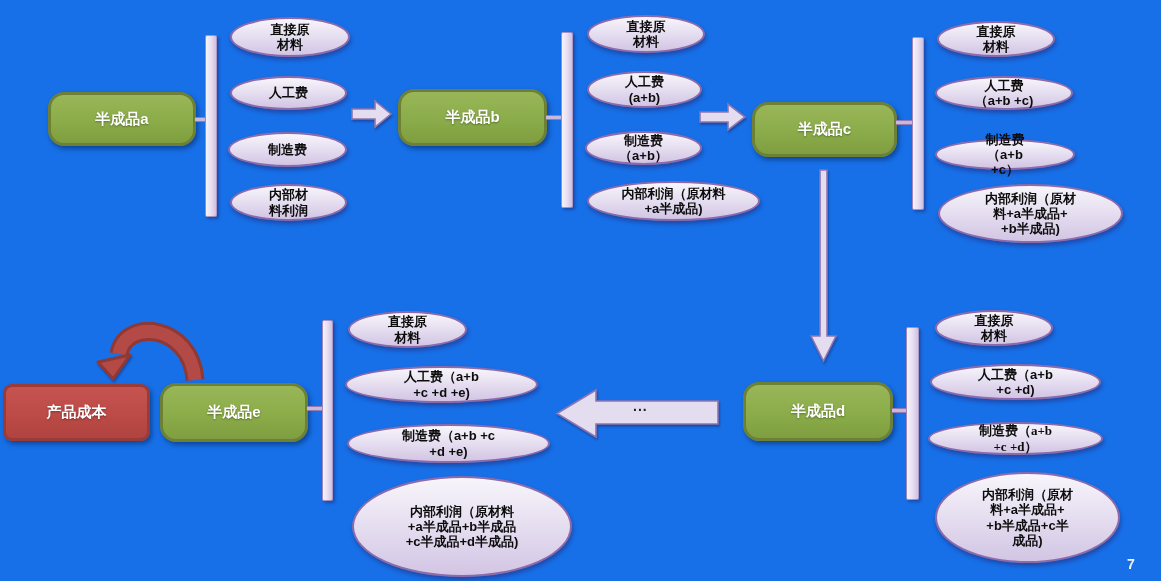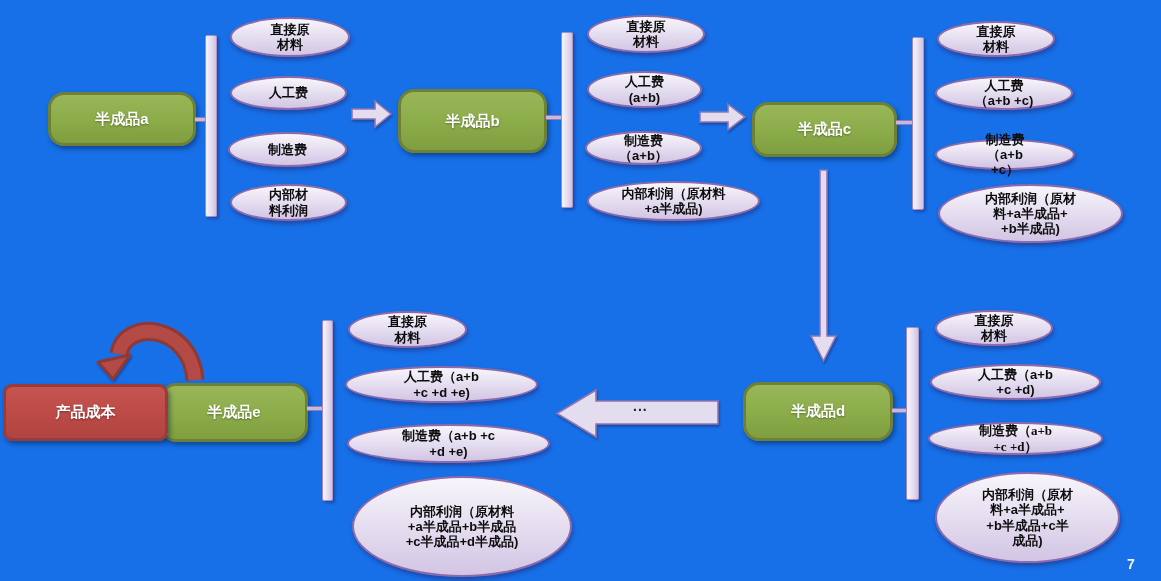--- a/index.html
+++ b/index.html
@@ -69,21 +69,21 @@
 材料</div>
   <div class="ellipse" style="left:230px;top:76px;width:117px;height:34px;">人工费</div>
   <div class="ellipse" style="left:228px;top:132px;width:119px;height:35px;">制造费</div>
   <div class="ellipse" style="left:230px;top:184px;width:117px;height:37px;">内部材
 料利润</div>
 
   <svg class="arrow-svg" style="left:352px;top:100px;" width="40" height="28" viewBox="0 0 40 28">
     <polygon points="0,9 23,9 23,1 39,14 23,27 23,19 0,19" fill="#E4DCEF" stroke="#8F76AE" stroke-width="1.6"></polygon>
   </svg>
 
-  <div class="gbox" style="left:398px;top:89px;width:149px;height:64px;">半成品b</div>
+  <div class="gbox" style="left:398px;top:89px;width:149px;height:57px;">半成品b</div>
   <div class="conn" style="left:546px;top:115px;width:16px;"></div>
   <div class="vbar" style="left:561px;top:32px;width:12px;height:176px;"></div>
   <div class="ellipse" style="left:587px;top:15px;width:118px;height:38px;">直接原
 材料</div>
   <div class="ellipse" style="left:587px;top:71px;width:115px;height:37px;">人工费
 (a+b)</div>
   <div class="ellipse" style="left:585px;top:131px;width:117px;height:34px;">制造费
 （a+b）</div>
   <div class="ellipse" style="left:587px;top:181px;width:173px;height:40px;">内部利润（原材料
 +a半成品)</div>
@@ -135,21 +135,21 @@
   <div class="ellipse" style="left:348px;top:311px;width:119px;height:37px;">直接原
 材料</div>
   <div class="ellipse" style="left:345px;top:366px;width:193px;height:37px;">人工费（a+b
 +c +d +e)</div>
   <div class="ellipse" style="left:347px;top:424px;width:203px;height:39px;">制造费（a+b +c
 +d +e)</div>
   <div class="ellipse" style="left:352px;top:476px;width:220px;height:101px;">内部利润（原材料
 +a半成品+b半成品
 +c半成品+d半成品)</div>
 
-  <div class="rbox" style="left:3px;top:384px;width:165px;height:57px;">产品成本</div>
+  <div class="rbox" style="left:3px;top:384px;width:147px;height:57px;">产品成本</div>
 
   <svg class="arrow-svg" style="left:85px;top:300px;" width="130" height="84" viewBox="0 0 130 84">
     <path d="M 110 80 C 106 24, 40 18, 34 54" fill="none" stroke="#8E3936" stroke-width="19"></path>
     <path d="M 110 80 C 106 24, 40 18, 34 54" fill="none" stroke="#B34A45" stroke-width="13"></path>
     <polygon points="13,62 45,55 28,79" fill="#B34A45" stroke="#8E3936" stroke-width="3" stroke-linejoin="round"></polygon>
   </svg>
 
   <div class="page-num" style="left:1127px;top:556px;">7</div>
 
 </div>

